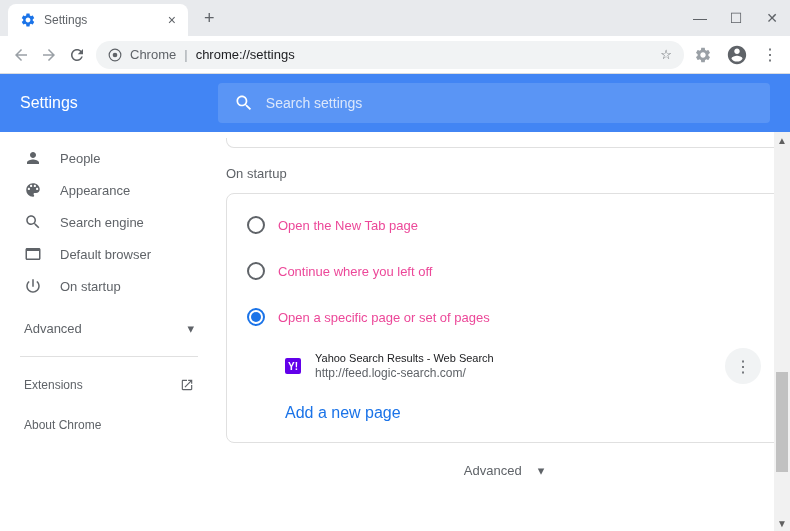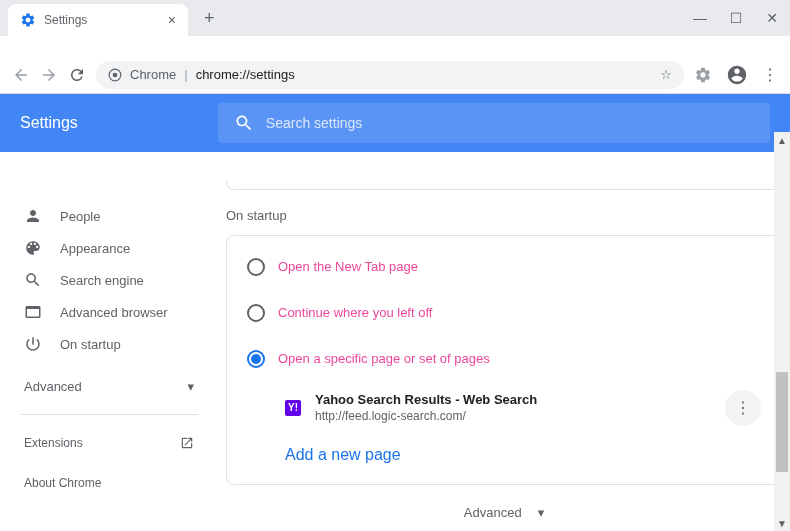--- a/index.html
+++ b/index.html
@@ -8,40 +8,40 @@
     
     .titlebar { height: 36px; background: #e8eaed; display: flex; align-items: center; position: relative; }
     .tab { background: #fff; height: 32px; margin-top: 4px; margin-left: 8px; padding: 0 12px; display: flex; align-items: center; border-radius: 8px 8px 0 0; width: 180px; font-size: 12px; color: #5f6368; }
     .tab-icon { width: 16px; height: 16px; margin-right: 8px; display: flex; align-items: center; justify-content: center; color: #1a73e8; }
     .tab-close { margin-left: auto; color: #5f6368; font-size: 14px; cursor: pointer; }
     .new-tab { margin-left: 8px; color: #5f6368; font-size: 18px; cursor: pointer; padding: 0 8px; }
     .window-controls { position: absolute; right: 8px; top: 0; display: flex; gap: 16px; align-items: center; height: 36px; color: #5f6368; }
     .window-controls span { cursor: pointer; font-size: 14px; width: 20px; text-align: center; }
     
     
-    .addressbar { height: 38px; background: #fff; display: flex; align-items: center; padding: 0 12px; border-bottom: 1px solid #dadce0; gap: 10px; margin-top: 20px; }
+    .addressbar { height: 38px; background: #fff; display: flex; align-items: center; padding: 0 12px; border-bottom: 1px solid #dadce0; gap: 10px; }
     .nav-icon { color: #9aa0a6; cursor: pointer; display: flex; align-items: center; }
     .nav-icon.active { color: #5f6368; }
     .url-container { flex: 1; height: 28px; background: #f1f3f4; border-radius: 14px; display: flex; align-items: center; padding: 0 12px; font-size: 13px; color: #5f6368; gap: 8px; }
     .url-chrome { color: #5f6368; }
     .url-sep { color: #9aa0a6; }
     .url-path { color: #202124; }
     .url-star { margin-left: auto; color: #5f6368; }
     .toolbar-icons { display: flex; gap: 14px; align-items: center; color: #5f6368; }
     .toolbar-icons > * { cursor: pointer; }
     
     
     .header { height: 58px; background: #4285f4; display: flex; align-items: center; padding: 0 20px; gap: 140px; }
     .header-title { color: #fff; font-size: 16px; font-weight: 500; }
     .search-box { background: #5a95f5; height: 40px; width: 555px; border-radius: 4px; display: flex; align-items: center; padding: 0 16px; gap: 12px; }
     .search-box input { background: transparent; border: none; outline: none; color: #fff; font-size: 14px; flex: 1; }
     .search-box input::placeholder { color: #dbe7fb; }
     
     
-    .content { display: flex; height: calc(100% - 132px); position: relative; align-items: center; }
+    .content { display: flex; height: calc(100% - 132px); position: relative; }
     
     
     .sidebar { width: 218px; padding: 10px 0; }
     .sidebar-item { height: 32px; display: flex; align-items: center; padding: 0 24px; font-size: 13px; color: #5f6368; cursor: pointer; gap: 18px; }
     .sidebar-section { height: 40px; display: flex; align-items: center; padding: 0 24px; font-size: 13px; color: #5f6368; cursor: pointer; margin-top: 6px; }
     .sidebar-section .chev { margin-left: auto; }
     .sidebar-hr { border: none; border-top: 1px solid #e0e0e0; margin: 8px 20px; }
     .sidebar-link { height: 40px; display: flex; align-items: center; padding: 0 24px; font-size: 12px; color: #5f6368; cursor: pointer; }
     .sidebar-link .ext-icon { margin-left: auto; }
     
@@ -50,21 +50,21 @@
     .partial-card { margin: 0 8px 18px 8px; height: 10px; border: 1px solid #e0e0e0; border-top: none; border-radius: 0 0 8px 8px; background: #fff; }
     .section-title { font-size: 13px; color: #5f6368; margin: 0 8px 12px 8px; }
     .card { margin: 0 8px; border: 1px solid #e0e0e0; border-radius: 8px; background: #fff; padding: 8px 0; }
     .radio-row { display: flex; align-items: center; padding: 14px 20px; font-size: 13px; color: #ec4899; cursor: pointer; gap: 13px; }
     .radio { width: 18px; height: 18px; border: 2px solid #5f6368; border-radius: 50%; display: flex; align-items: center; justify-content: center; flex-shrink: 0; }
     .radio.selected { border-color: #1a73e8; }
     .radio.selected::after { content: ''; width: 10px; height: 10px; background: #1a73e8; border-radius: 50%; }
     .page-entry { display: flex; align-items: center; padding: 8px 20px 8px 58px; gap: 14px; position: relative; }
     .page-favicon { width: 16px; height: 16px; background: #6200ea; border-radius: 2px; display: flex; align-items: center; justify-content: center; color: #fff; font-size: 10px; font-weight: bold; flex-shrink: 0; }
     .page-texts { flex: 1; }
-    .page-title { font-size: 13px; color: #202124; font-weight: bold; }
+    .page-title { font-size: 11px; color: #202124; }
     .page-url { font-size: 12px; color: #5f6368; margin-top: 2px; }
     .page-menu { width: 36px; height: 36px; border-radius: 50%; background: #f1f3f4; display: flex; align-items: center; justify-content: center; cursor: pointer; color: #5f6368; flex-shrink: 0; }
     .link-row { padding: 12px 20px 12px 58px; font-size: 16px; color: #1a73e8; cursor: pointer; }
     .advanced-footer { text-align: center; margin-top: 20px; font-size: 13px; color: #5f6368; cursor: pointer; display: flex; justify-content: center; gap: 16px; align-items: center; }
     
     
     .scrollbar { position: absolute; right: 0; top: 132px; bottom: 0; width: 16px; background: #f1f1f1; }
     .scroll-arrow { height: 16px; display: flex; align-items: center; justify-content: center; color: #606060; font-size: 10px; cursor: pointer; }
     .scroll-thumb { position: absolute; left: 2px; right: 2px; background: #c1c1c1; cursor: pointer; }
     
@@ -155,21 +155,21 @@
     <div class="sidebar-item">
       <svg class="icon-svg" viewBox="0 0 24 24" fill="#5f6368">
           <path d="M15.5 14h-.79l-.28-.27C15.41 12.59 16 11.11 16 9.5 16 5.91 13.09 3 9.5 3S3 5.91 3 9.5 5.91 16 9.5 16c1.61 0 3.09-.59 4.23-1.57l.27.28v.79l5 4.99L20.49 19l-4.99-5zm-6 0C7.01 14 5 11.99 5 9.5S7.01 5 9.5 5 14 7.01 14 9.5 11.99 14 9.5 14z"></path>
         </svg>
       <span>Search engine</span>
     </div>
     <div class="sidebar-item">
       <svg class="icon-svg" viewBox="0 0 24 24" fill="#5f6368">
           <path d="M20 4H4c-1.1 0-2 .9-2 2v12c0 1.1.9 2 2 2h16c1.1 0 2-.9 2-2V6c0-1.1-.9-2-2-2zm0 14H4V8h16v10z"></path>
         </svg>
-      <span>Advanced browser</span>
+      <span>Default browser</span>
     </div>
     <div class="sidebar-item">
       <svg class="icon-svg" viewBox="0 0 24 24" fill="#5f6368">
           <path d="M13 3h-2v10h2V3zm4.83 2.17l-1.42 1.42C17.99 7.86 19 9.81 19 12c0 3.87-3.13 7-7 7s-7-3.13-7-7c0-2.19 1.01-4.14 2.58-5.42L6.17 5.17C4.23 6.82 3 9.26 3 12c0 4.97 4.03 9 9 9s9-4.03 9-9c0-2.74-1.23-5.18-3.17-6.83z"></path>
         </svg>
       <span>On startup</span>
     </div>
     <div class="sidebar-section">
       <span>Advanced</span>
       <span class="chev">▾</span>

